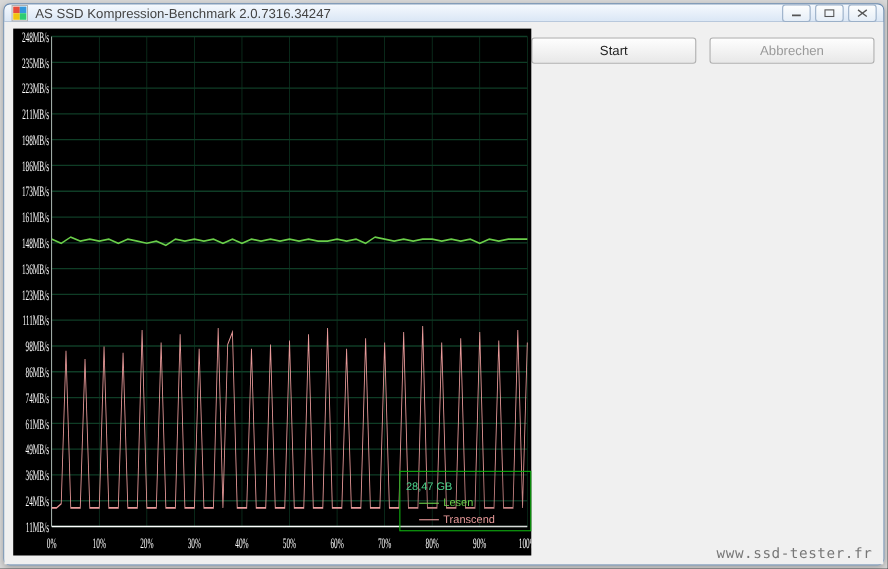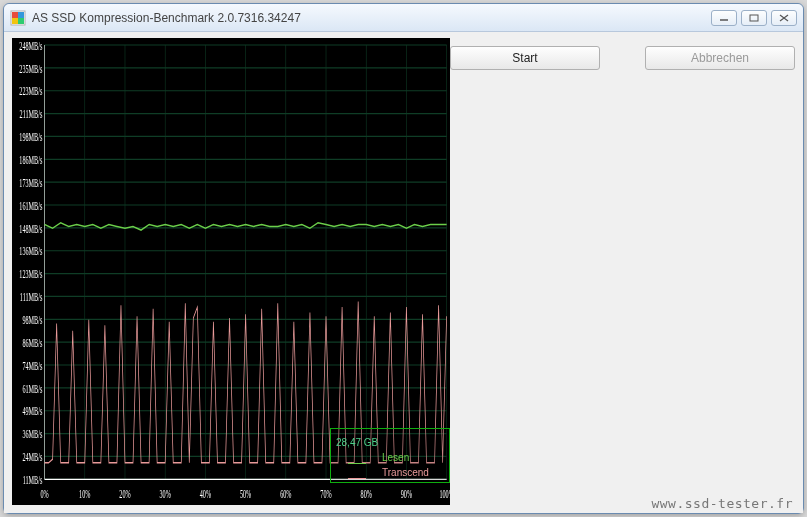--- a/index.html
+++ b/index.html
@@ -16,21 +16,21 @@
     position: absolute;
     top: 3px; left: 3px; right: 3px; bottom: 3px;
     background: linear-gradient(#e8eef6, #dce4ee);
     border: 1px solid #6a8bb0;
     border-radius: 6px;
     box-shadow: 0 2px 6px rgba(0,0,0,0.25);
     display: flex;
     flex-direction: column;
   }
   .titlebar {
-    height: 28px;
+    height: 16px;
     background: linear-gradient(#f5f9fe, #dbe7f5);
     border-bottom: 1px solid #b8c8dc;
     display: flex;
     align-items: center;
     padding: 0 6px;
     border-radius: 6px 6px 0 0;
   }
   .app-icon {
     width: 16px; height: 16px;
     margin-right: 6px;
@@ -78,21 +78,21 @@
   }
   .chart-svg {
     width: 100%;
     height: 100%;
     display: block;
     background: #000;
   }
   .button-row {
     display: flex;
     justify-content: center;
-    gap: 45px;
+    gap: 12px;
     padding: 8px 0 2px 0;
     background: #f0f0f0;
   }
   .std-btn {
     width: 150px;
     height: 24px;
     font-size: 12px;
     border: 1px solid #b0b0b0;
     border-radius: 3px;
     background: linear-gradient(#fefefe,#e8e8e8);
@@ -121,22 +121,22 @@
     width: 120px;
     border: 1px solid #0fae0f;
     background: rgba(0,0,0,0.15);
     padding: 3px 5px;
     font-size: 10px;
     line-height: 1.3;
     color: #3fb87c;
   }
   .legend-row {
     display: flex;
-    align-items: flex-end;
-    gap: 16px;
+    align-items: center;
+    gap: 4px;
     margin-top: 2px;
     padding-left: 12px;
   }
   .legend-line {
     width: 18px; height: 0;
     border-top: 1px solid;
   }
 </style>
 </head>
 <body>

